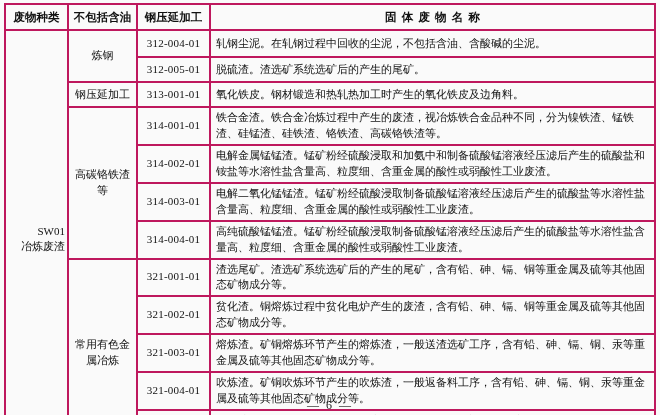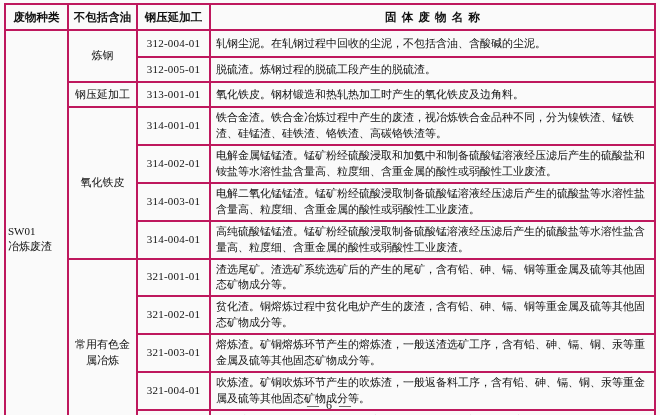--- a/index.html
+++ b/index.html
@@ -50,21 +50,21 @@
     letter-spacing: 0.02em;
     white-space: nowrap;
   }
   td.cell-name {
     text-align: left;
     padding: 2px 5px 2px 5px;
   }
   tr.h-single { height: 25px; }
   tr.h-single-lg { height: 27px; }
   tr.h-double { height: 37px; }
-  .category-code, .category-name { text-align: left; line-height: 1.4; }
+  .category-code, .category-name { text-align: right; line-height: 1.4; }
   .footer {
     position: absolute;
     left: 0; right: 0;
     top: 398px;
     text-align: center;
     font-size: 12px;
     letter-spacing: 2px;
     color: #1a1a1a;
   }
 </style>
@@ -94,31 +94,31 @@
         <div class="category-code">SW01</div>
         <div class="category-name">冶炼废渣</div>
       </td>
       <td class="cell-industry" rowspan="2">炼钢</td>
       <td class="cell-code">312-004-01</td>
       <td class="cell-name">轧钢尘泥。在轧钢过程中回收的尘泥，不包括含油、含酸碱的尘泥。</td>
     </tr>
 
     <tr class="h-single">
       <td class="cell-code">312-005-01</td>
-      <td class="cell-name">脱硫渣。炼钢过程的脱硫工段产生的脱硫渣。</td>
+      <td class="cell-name">脱硫渣。渣选矿系统选矿后的产生的尾矿。</td>
     </tr>
 
     <tr class="h-single">
       <td class="cell-industry">钢压延加工</td>
       <td class="cell-code">313-001-01</td>
       <td class="cell-name">氧化铁皮。钢材锻造和热轧热加工时产生的氧化铁皮及边角料。</td>
     </tr>
 
     <tr class="h-double">
-      <td class="cell-industry" rowspan="4">氧化铁皮</td>
+      <td class="cell-industry" rowspan="4">高碳铬铁渣等</td>
       <td class="cell-code">314-001-01</td>
       <td class="cell-name">铁合金渣。铁合金冶炼过程中产生的废渣，视冶炼铁合金品种不同，分为镍铁渣、锰铁渣、硅锰渣、硅铁渣、铬铁渣、高碳铬铁渣等。</td>
     </tr>
 
     <tr class="h-double">
       <td class="cell-code">314-002-01</td>
       <td class="cell-name">电解金属锰锰渣。锰矿粉经硫酸浸取和加氨中和制备硫酸锰溶液经压滤后产生的硫酸盐和铵盐等水溶性盐含量高、粒度细、含重金属的酸性或弱酸性工业废渣。</td>
     </tr>
 
     <tr class="h-double">

